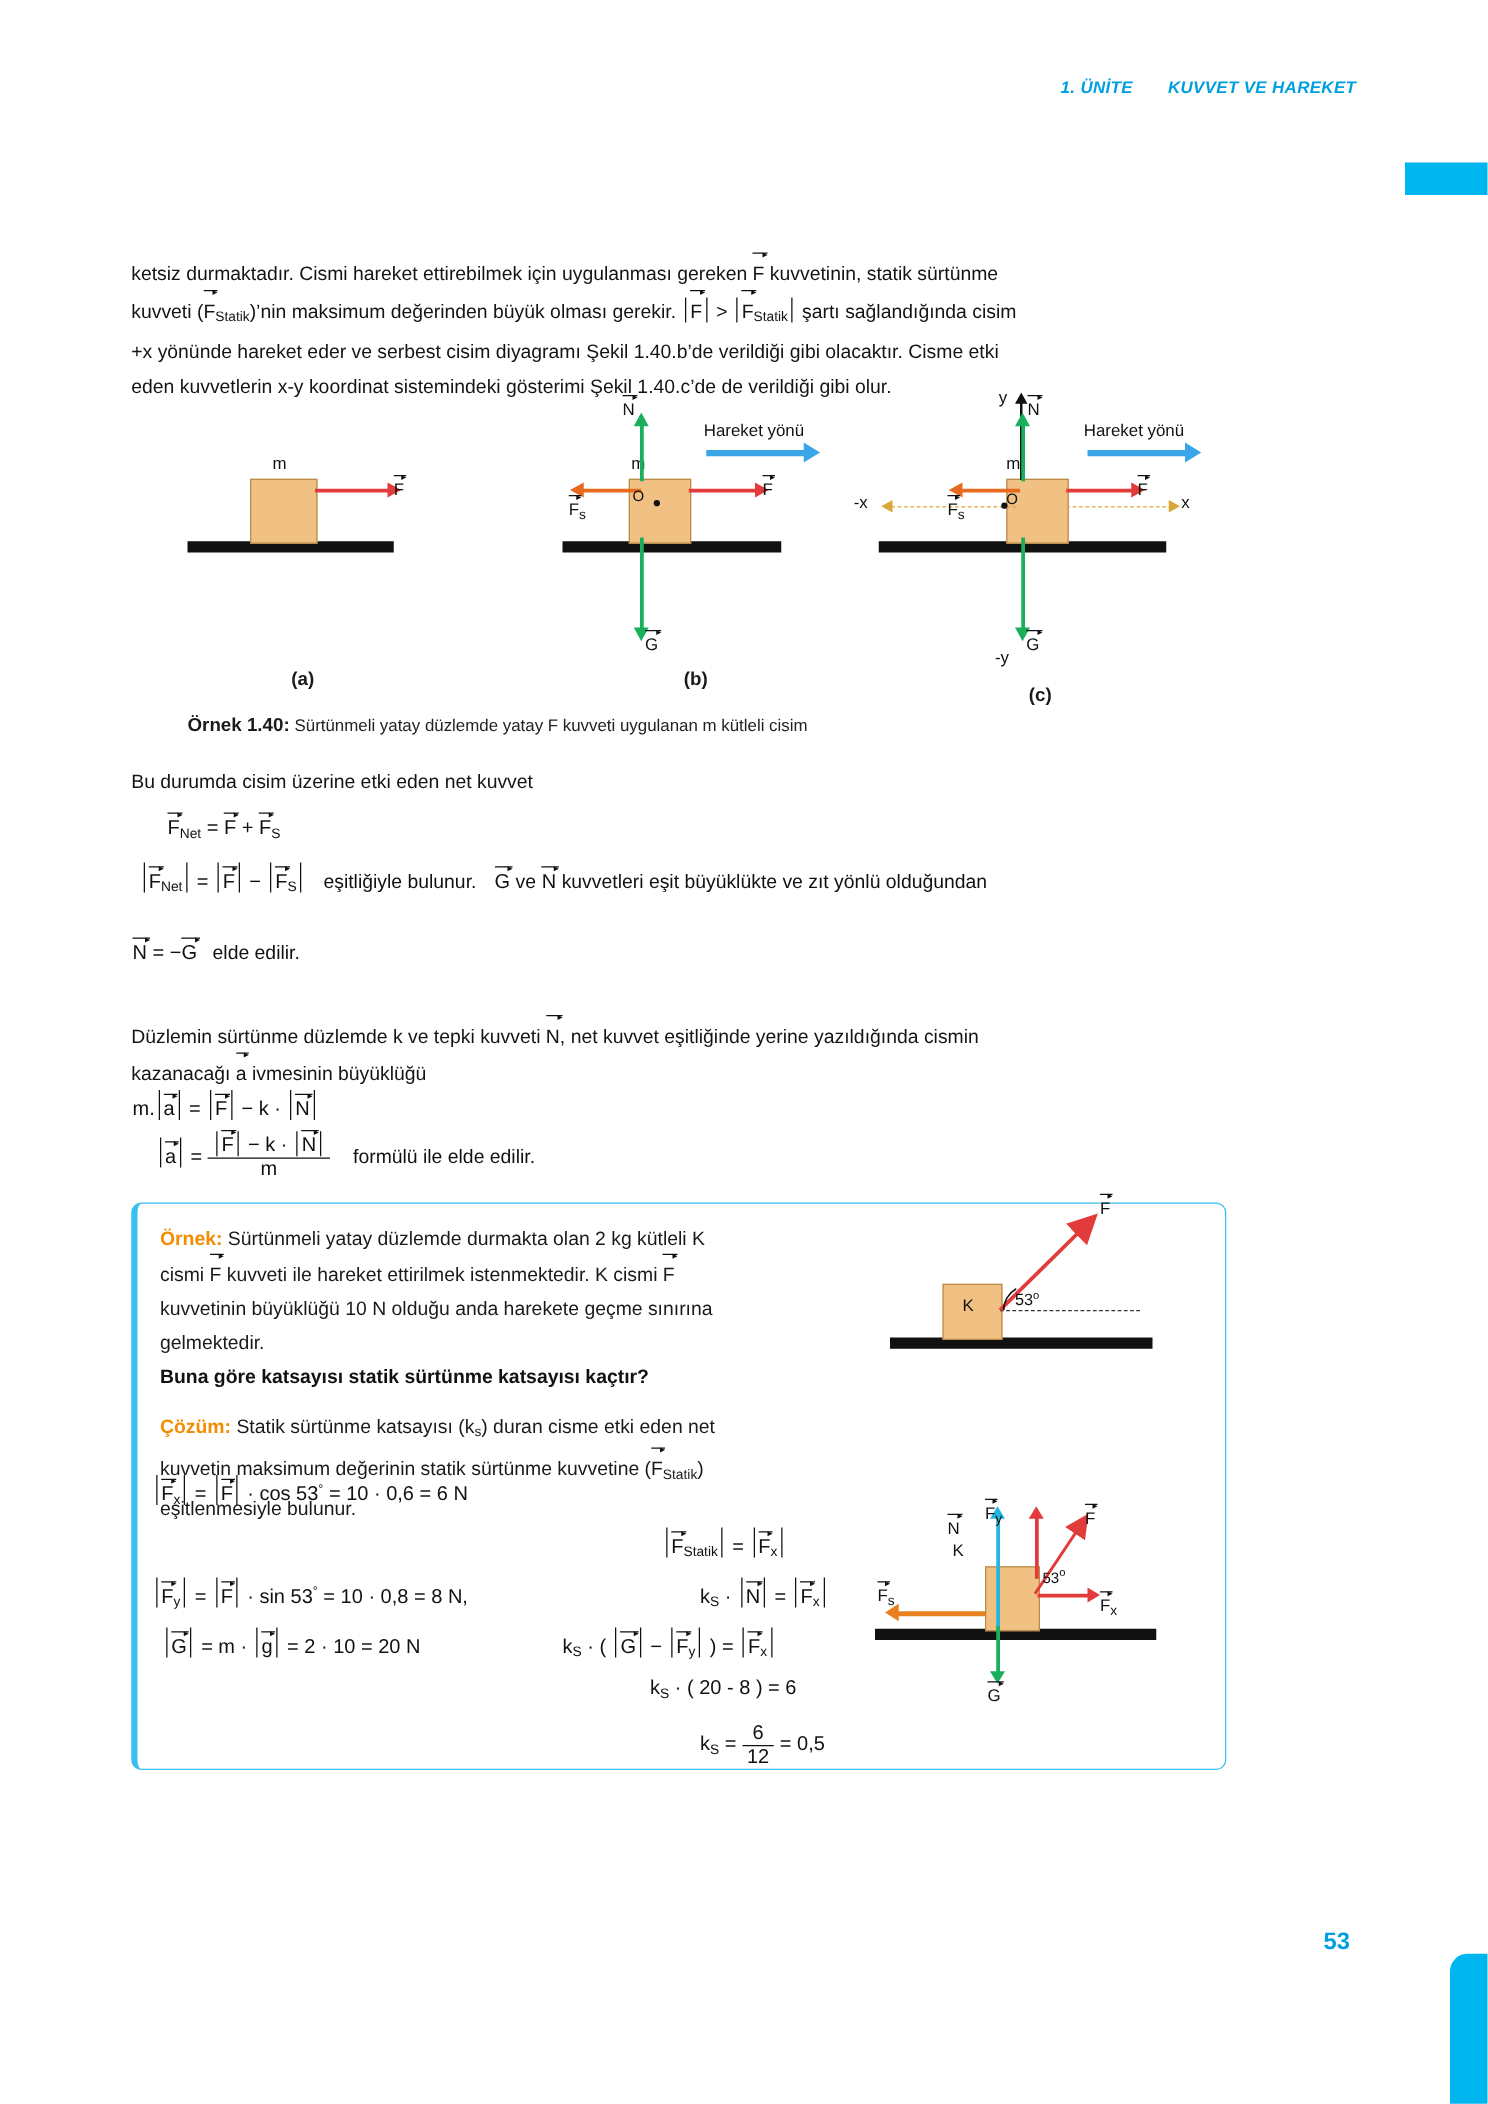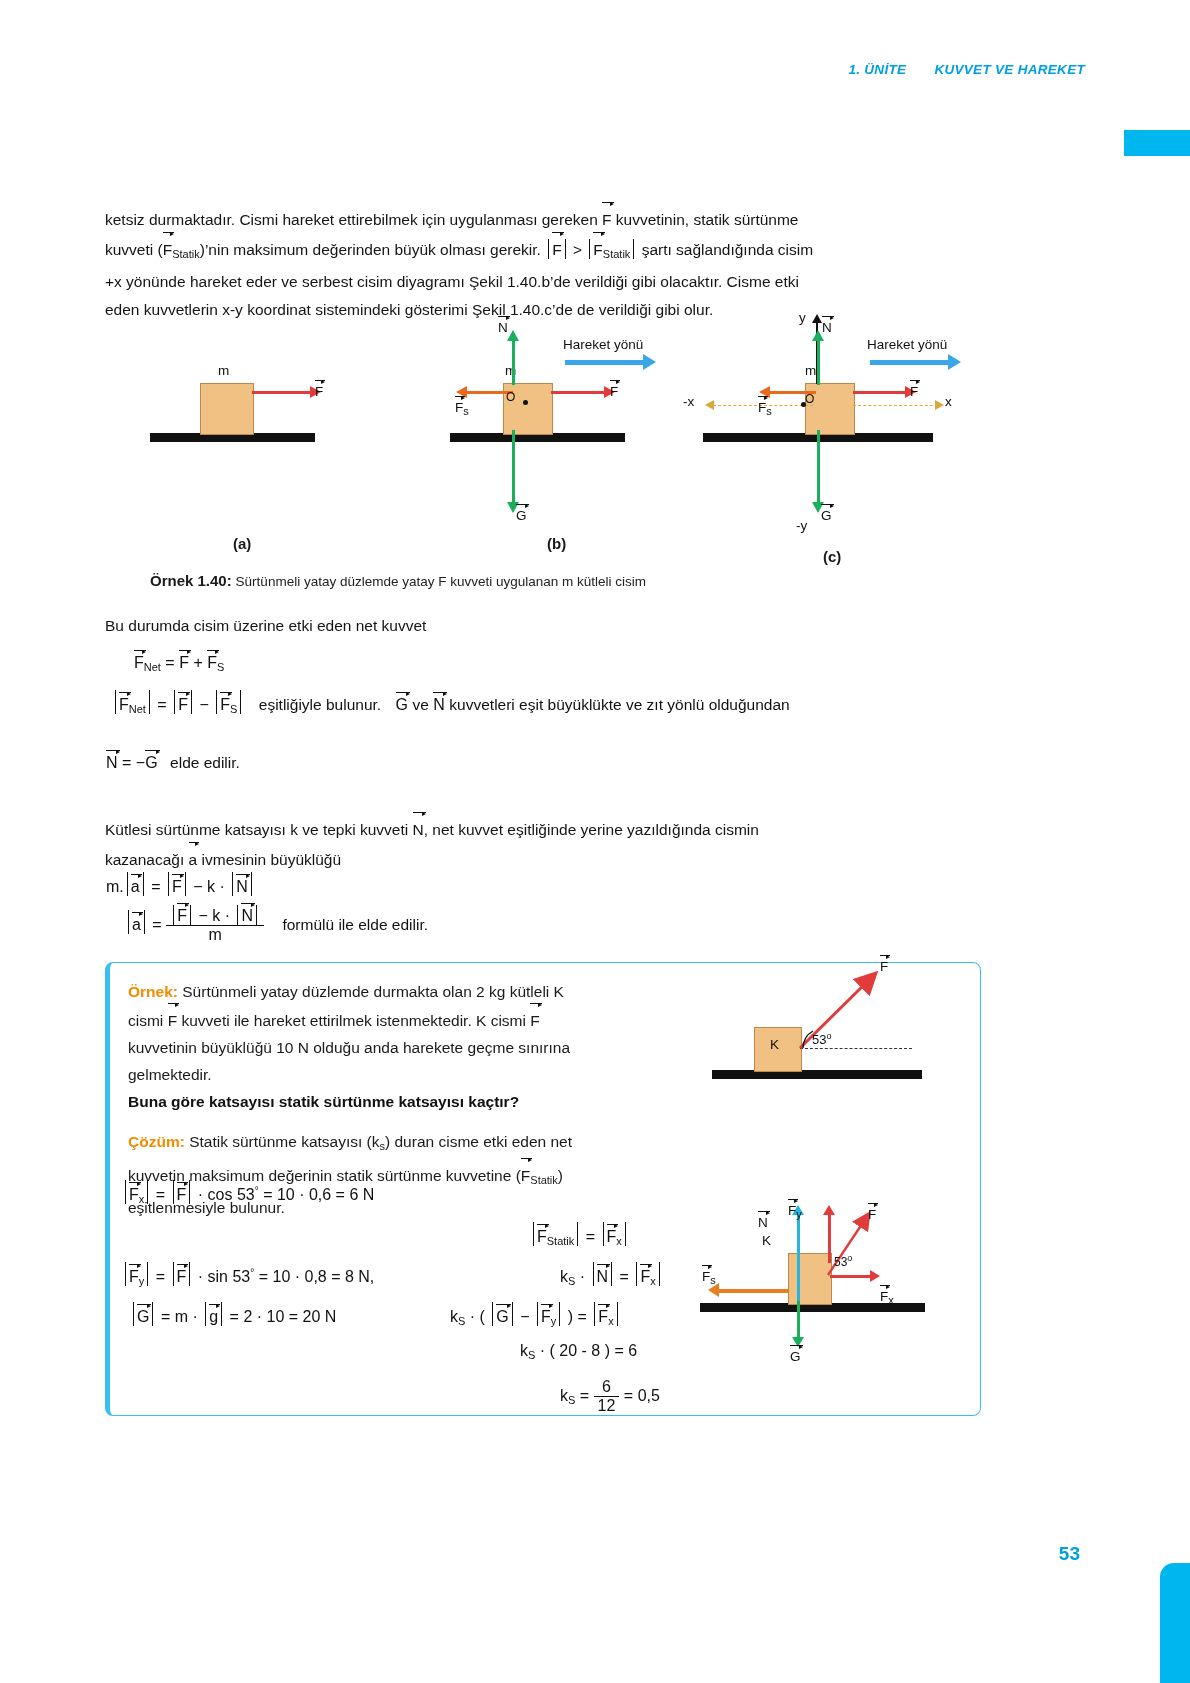--- a/index.html
+++ b/index.html
@@ -243,21 +243,21 @@
   </div>
 
   <div class="fml" style="left:106px; top:752px;">
     <span class="vec">N</span>
     <span>=</span>
     <span>−</span><span class="vec">G</span>
     <span style="font-size:15.5px; margin-left:8px;">elde edilir.</span>
   </div>
 
   <div class="para" style="top:814px;">
-    <span>Kütlesi sürtünme katsayısı k ve tepki kuvveti</span>
+    <span>Düzlemin sürtünme düzlemde k ve tepki kuvveti</span>
     <span class="vec">N</span><span>, net kuvvet eşitliğinde yerine yazıldığında cismin</span><br>
     <span>kazanacağı</span>
     <span class="vec">a</span>
     <span>ivmesinin büyüklüğü</span>
   </div>
 
   <div class="fml" style="left:106px; top:872px;">
     <span>m.</span><span class="bars"><span class="bar" style="height:24px;"></span><span class="vec">a</span><span class="bar" style="height:24px;"></span></span>
     <span>=</span>
     <span class="bars"><span class="bar" style="height:24px;"></span><span class="vec">F</span><span class="bar" style="height:24px;"></span></span>
@@ -398,21 +398,21 @@
           <marker id="ah2" markerWidth="8" markerHeight="8" refX="6" refY="4" orient="auto">
         <path d="M0,0 L8,4 L0,8 z" fill="#e23b3b"></path>
           </marker>
         </defs>
       <line x1="2" y1="66" x2="42" y2="6" stroke="#e23b3b" stroke-width="2.4" marker-end="url(#ah2)"></line>
     </svg>
     <div class="lbl" style="left:168px; top:0px;"><span class="vec">F</span></div>
 
     <div class="arw" style="left:130px; top:70px; width:42px; height:3px; background:#e23b3b;"></div>
     <div class="arw" style="left:170px; top:65px; width:0;height:0;border-left:10px solid #e23b3b;border-top:6px solid transparent;border-bottom:6px solid transparent;"></div>
-    <div class="lbl" style="left:180px; top:82px;"><span class="vec">F</span><span class="sub">x</span></div>
+    <div class="lbl" style="left:180px; top:70px;"><span class="vec">F</span><span class="sub">x</span></div>
     <div class="lbl" style="left:134px; top:48px; font-size:12px;"><span>53</span><span style="font-size:9px; vertical-align:5px;">o</span></div>
 
     <div class="arw" style="left:18px; top:84px; width:70px; height:4px; background:#e8801f;"></div>
     <div class="arw" style="left:8px; top:78px; width:0;height:0;border-right:11px solid #e8801f;border-top:7px solid transparent;border-bottom:7px solid transparent;"></div>
     <div class="lbl" style="left:2px; top:62px;"><span class="vec">F</span><span class="sub">s</span></div>
 
     <div class="arw" style="left:97px; top:96px; width:3px; height:42px; background:#1aaf5d;"></div>
     <div class="arw" style="left:92px; top:132px; width:0;height:0;border-top:10px solid #1aaf5d;border-left:6px solid transparent;border-right:6px solid transparent;"></div>
     <div class="lbl" style="left:90px; top:142px;"><span class="vec">G</span></div>
   </div>

